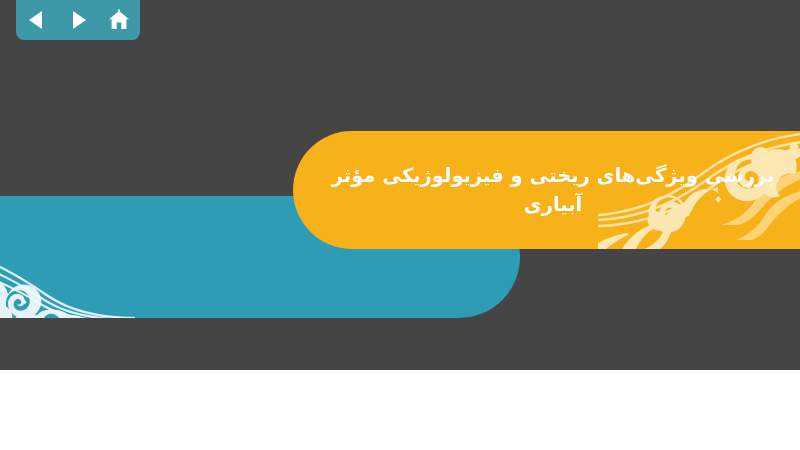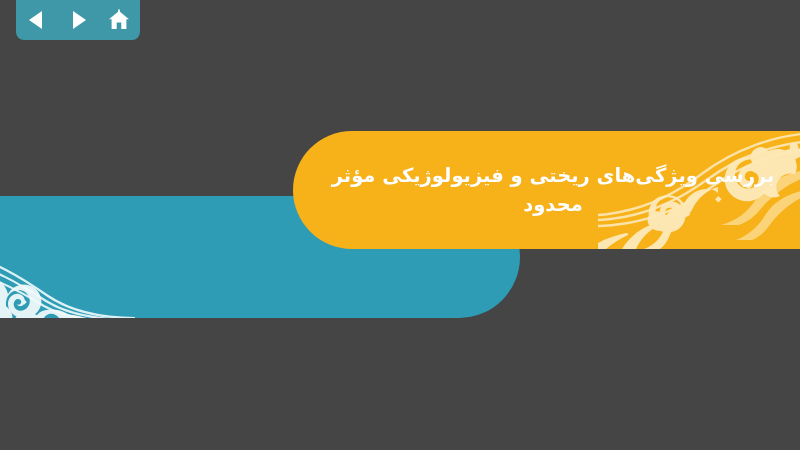--- a/index.html
+++ b/index.html
@@ -3,21 +3,21 @@
 <meta charset="utf-8">
 <style>
   html, body {
     margin: 0;
     padding: 0;
     background: #ffffff;
   }
   #stage {
     position: relative;
     width: 800px;
-    height: 450px;
+    height: 370px;
     overflow: hidden;
     background: #454545;
     font-family: "DejaVu Sans", sans-serif;
   }
 
   
   .navbar {
     position: absolute;
     left: 16px;
     top: -12px;
@@ -184,16 +184,16 @@
       </g>
       <g fill="#fdf0cc" opacity="0.6">
         <path d="M215 44 c-22 6-40 19-54 36 c-5 6-12 11-20 14 h-18 c15-4 27-13 35-26 c11-17 32-28 57-30 Z"></path>
         <path d="M215 62 c-18 6-33 18-44 33 c-4 6-10 11-17 14 h-16 c13-5 23-14 30-26 c9-14 26-23 47-25 Z"></path>
       </g>
     </svg>
   </div>
 
   <div class="title-block">
     <div class="title-line">بررسی ویژگی‌های ریختی و فیزیولوژیکی مؤثر</div>
-    <div class="title-line">محدود</div>
+    <div class="title-line">آبیاری</div>
   </div>
 
 </div>
 
 </body></html>

